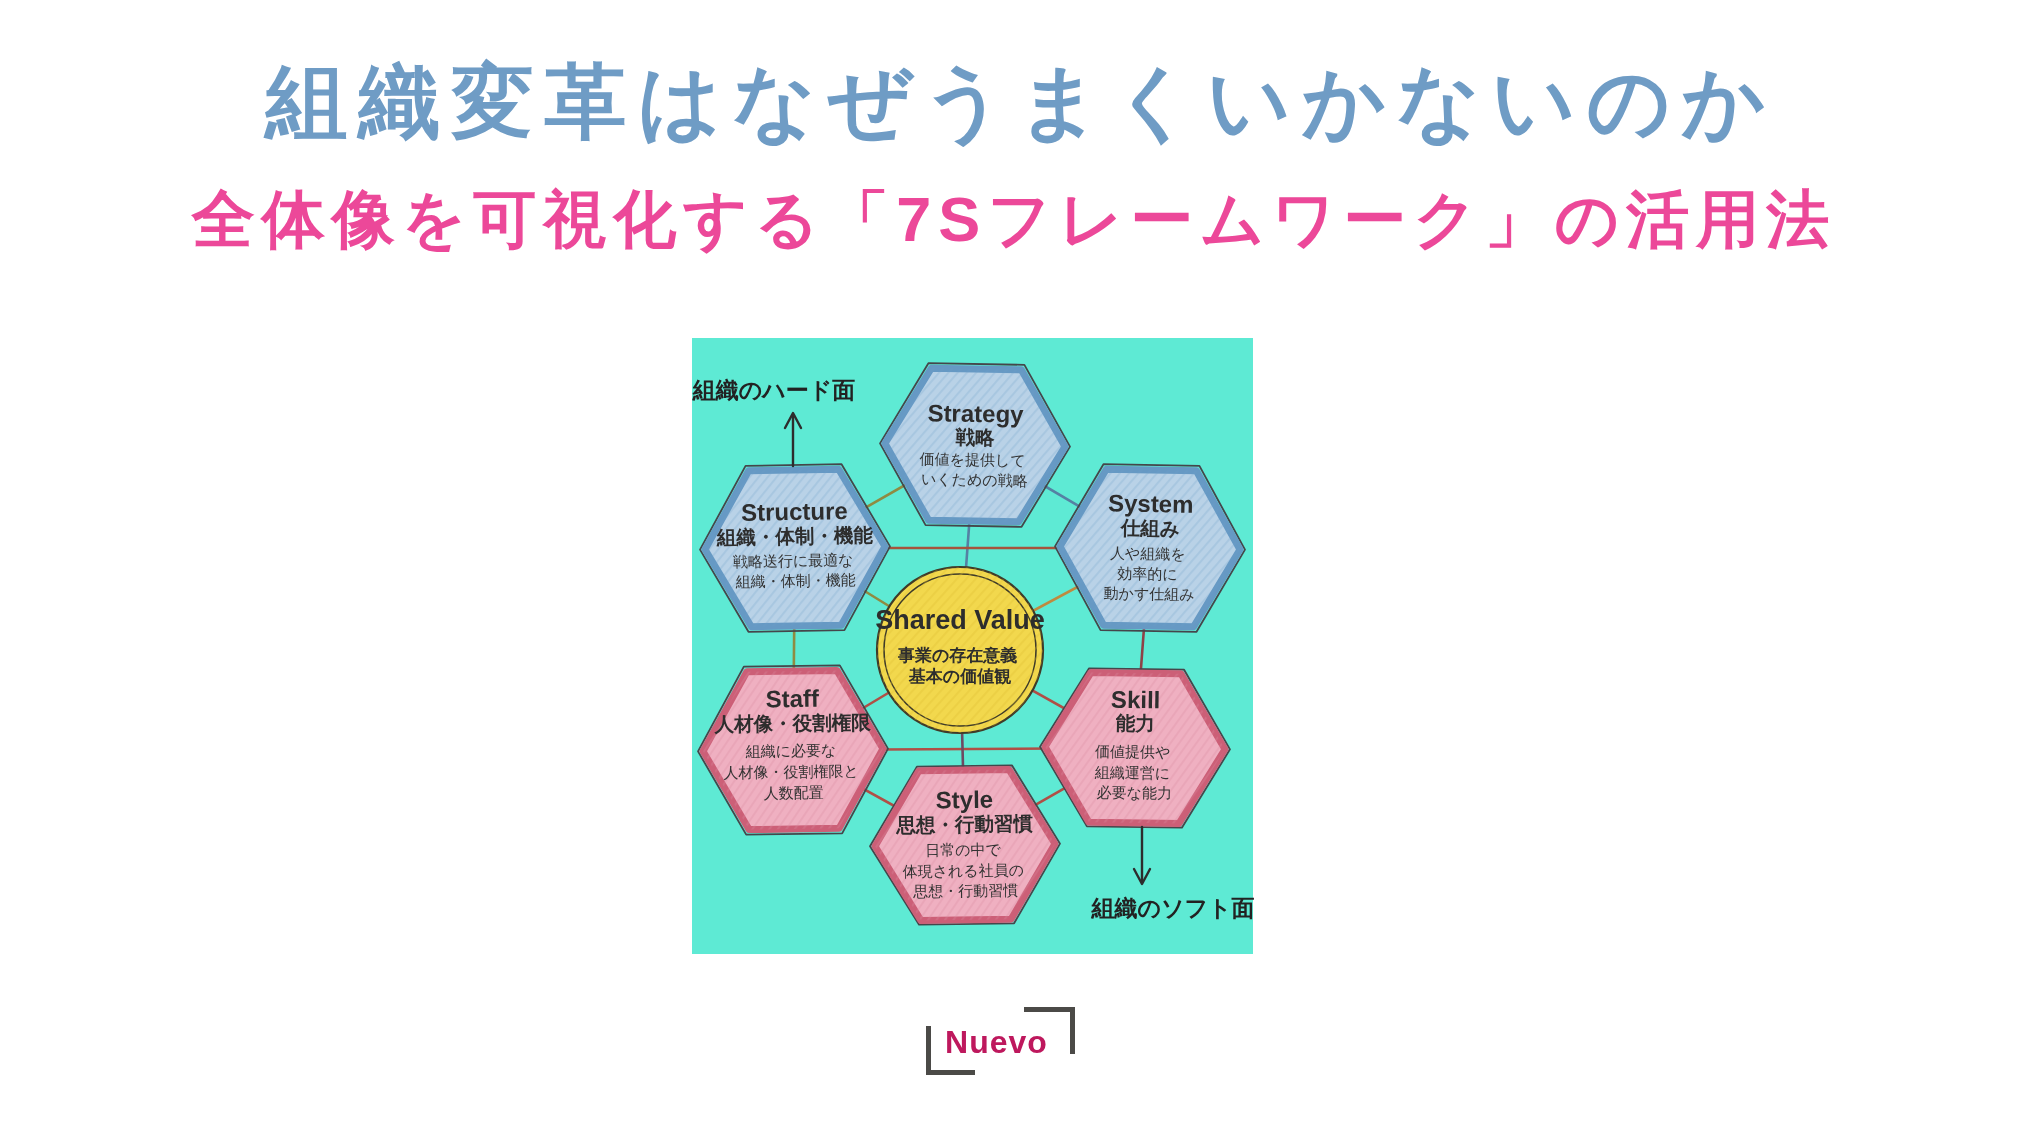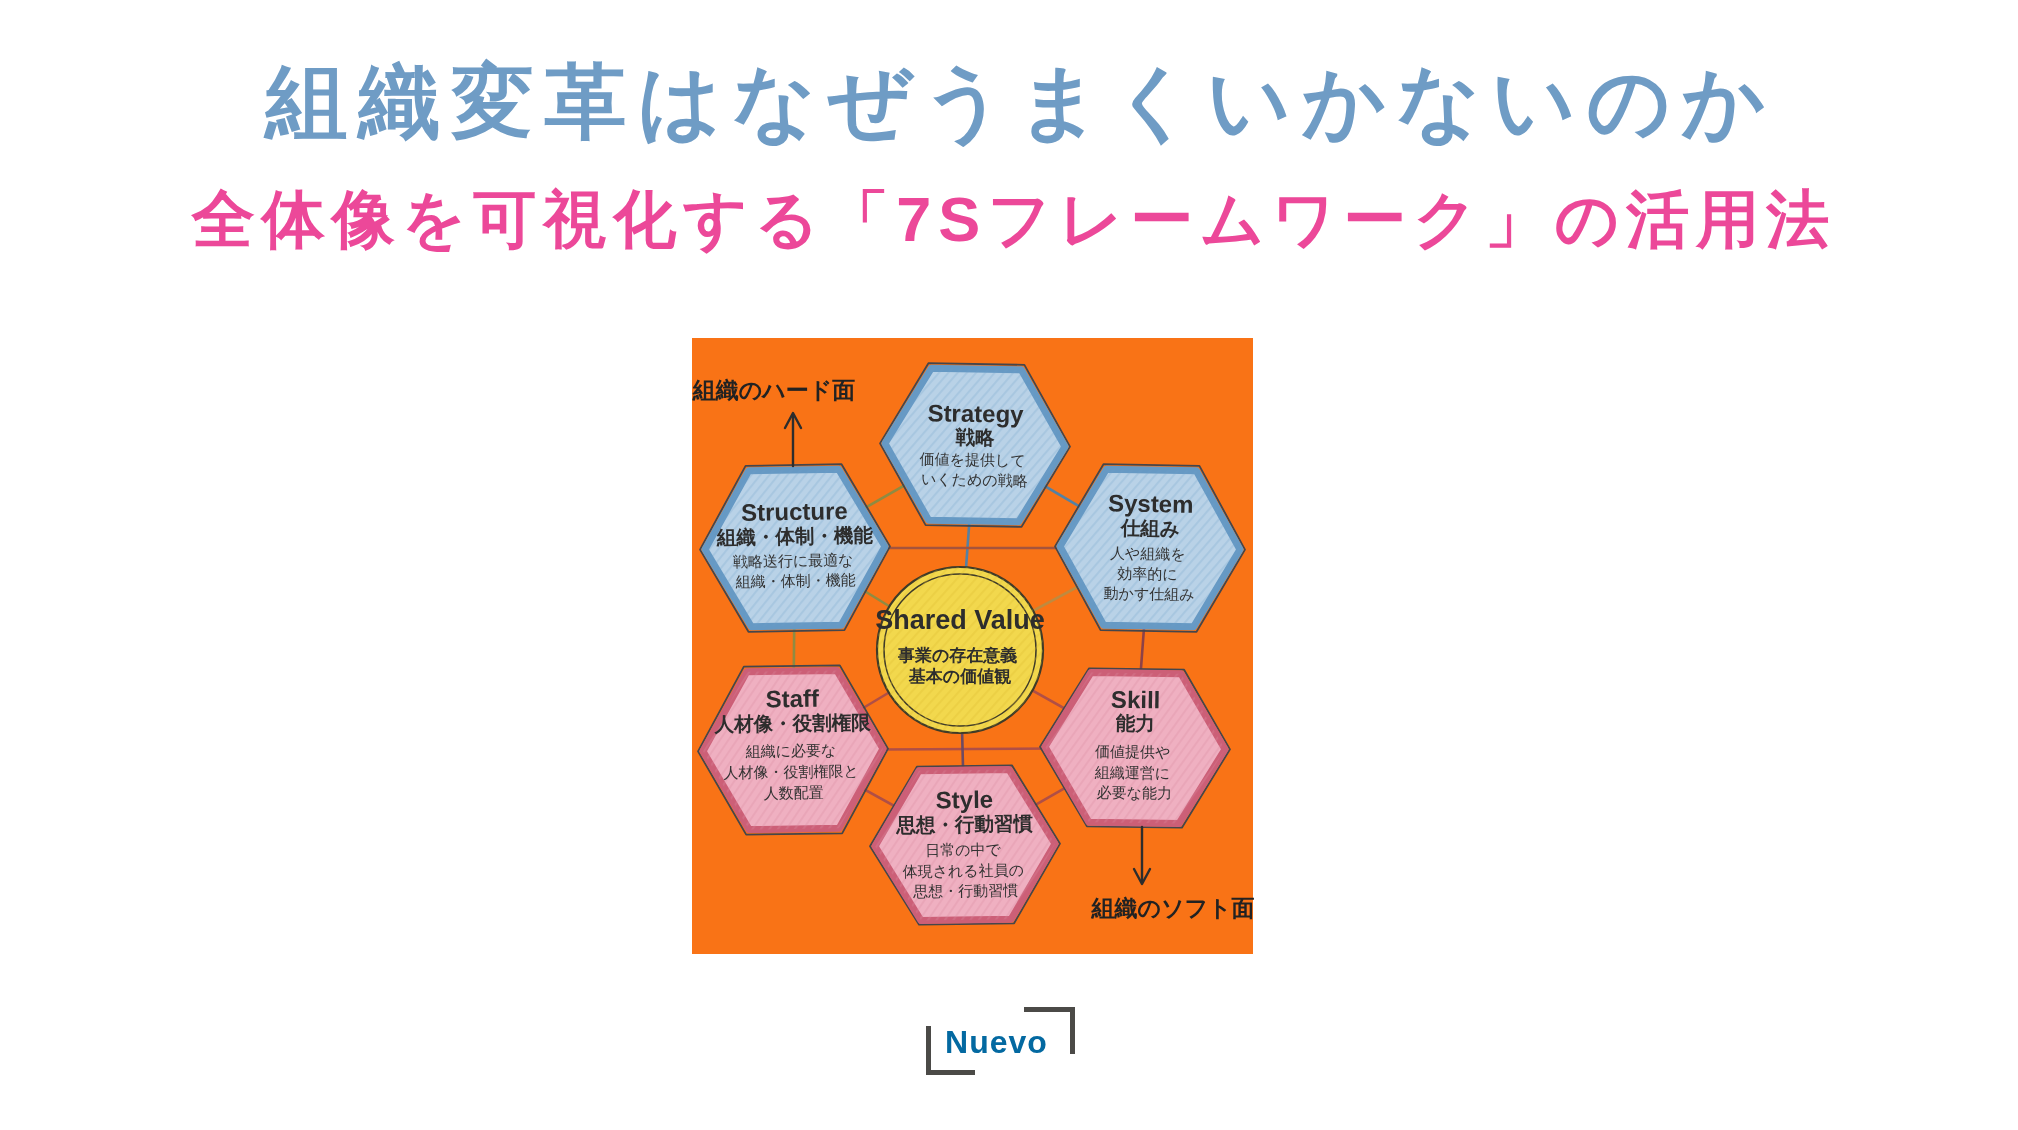--- a/index.html
+++ b/index.html
@@ -12,21 +12,21 @@
     text-align:center;font-size:82px;font-weight:800;letter-spacing:11px;
     color:#6f9cc5;white-space:nowrap;
   }
   .subtitle{
     position:absolute;top:172px;left:0;width:100%;margin:5px;
     text-align:center;font-size:63px;font-weight:700;letter-spacing:7px;
     color:#ec4899;white-space:nowrap;
   }
   .diagram{
     position:absolute;left:692px;top:338px;width:561px;height:616px;
-    background:#f97316;
+    background:#5eead4;
   }
   .diagram svg{display:block;overflow:visible}
 
   
   .lk{stroke-width:2.6;stroke-linecap:round}
   .lk-olive{stroke:#8f8b42}
   .lk-blue{stroke:#5581a3}
   .lk-orange{stroke:#bf8a3f}
   .lk-brick{stroke:#a5543c}
   .lk-red{stroke:#b04f46}
@@ -51,21 +51,21 @@
   .side-label{font-size:23px;font-weight:700;fill:#222222;text-anchor:middle}
   .arrow{stroke:#2d2d2d;stroke-width:2.4;fill:none;stroke-linecap:round;stroke-linejoin:round}
 
   
   .logo{position:absolute;left:920px;top:1002px;width:165px;height:80px}
   .br-l{position:absolute;left:6px;top:24px;width:44px;height:44px;
         border-left:5px solid #4b4a47;border-bottom:5px solid #4b4a47}
   .br-r{position:absolute;right:10px;top:5px;width:46px;height:42px;
         border-top:5px solid #4b4a47;border-right:5px solid #4b4a47}
   .logo-text{position:absolute;left:-6px;right:6px;top:22px;text-align:center;
-        font-size:32px;font-weight:800;color:#0369a1;letter-spacing:1px}
+        font-size:32px;font-weight:800;color:#be185d;letter-spacing:1px}
 </style>
 </head>
 <body>
 
 <h1 class="title">組織変革はなぜうまくいかないのか</h1>
 <h2 class="subtitle">全体像を可視化する「7Sフレームワーク」の活用法</h2>
 
 <div class="diagram">
   <svg width="561" height="616" viewBox="0 0 561 616">
     <defs>

